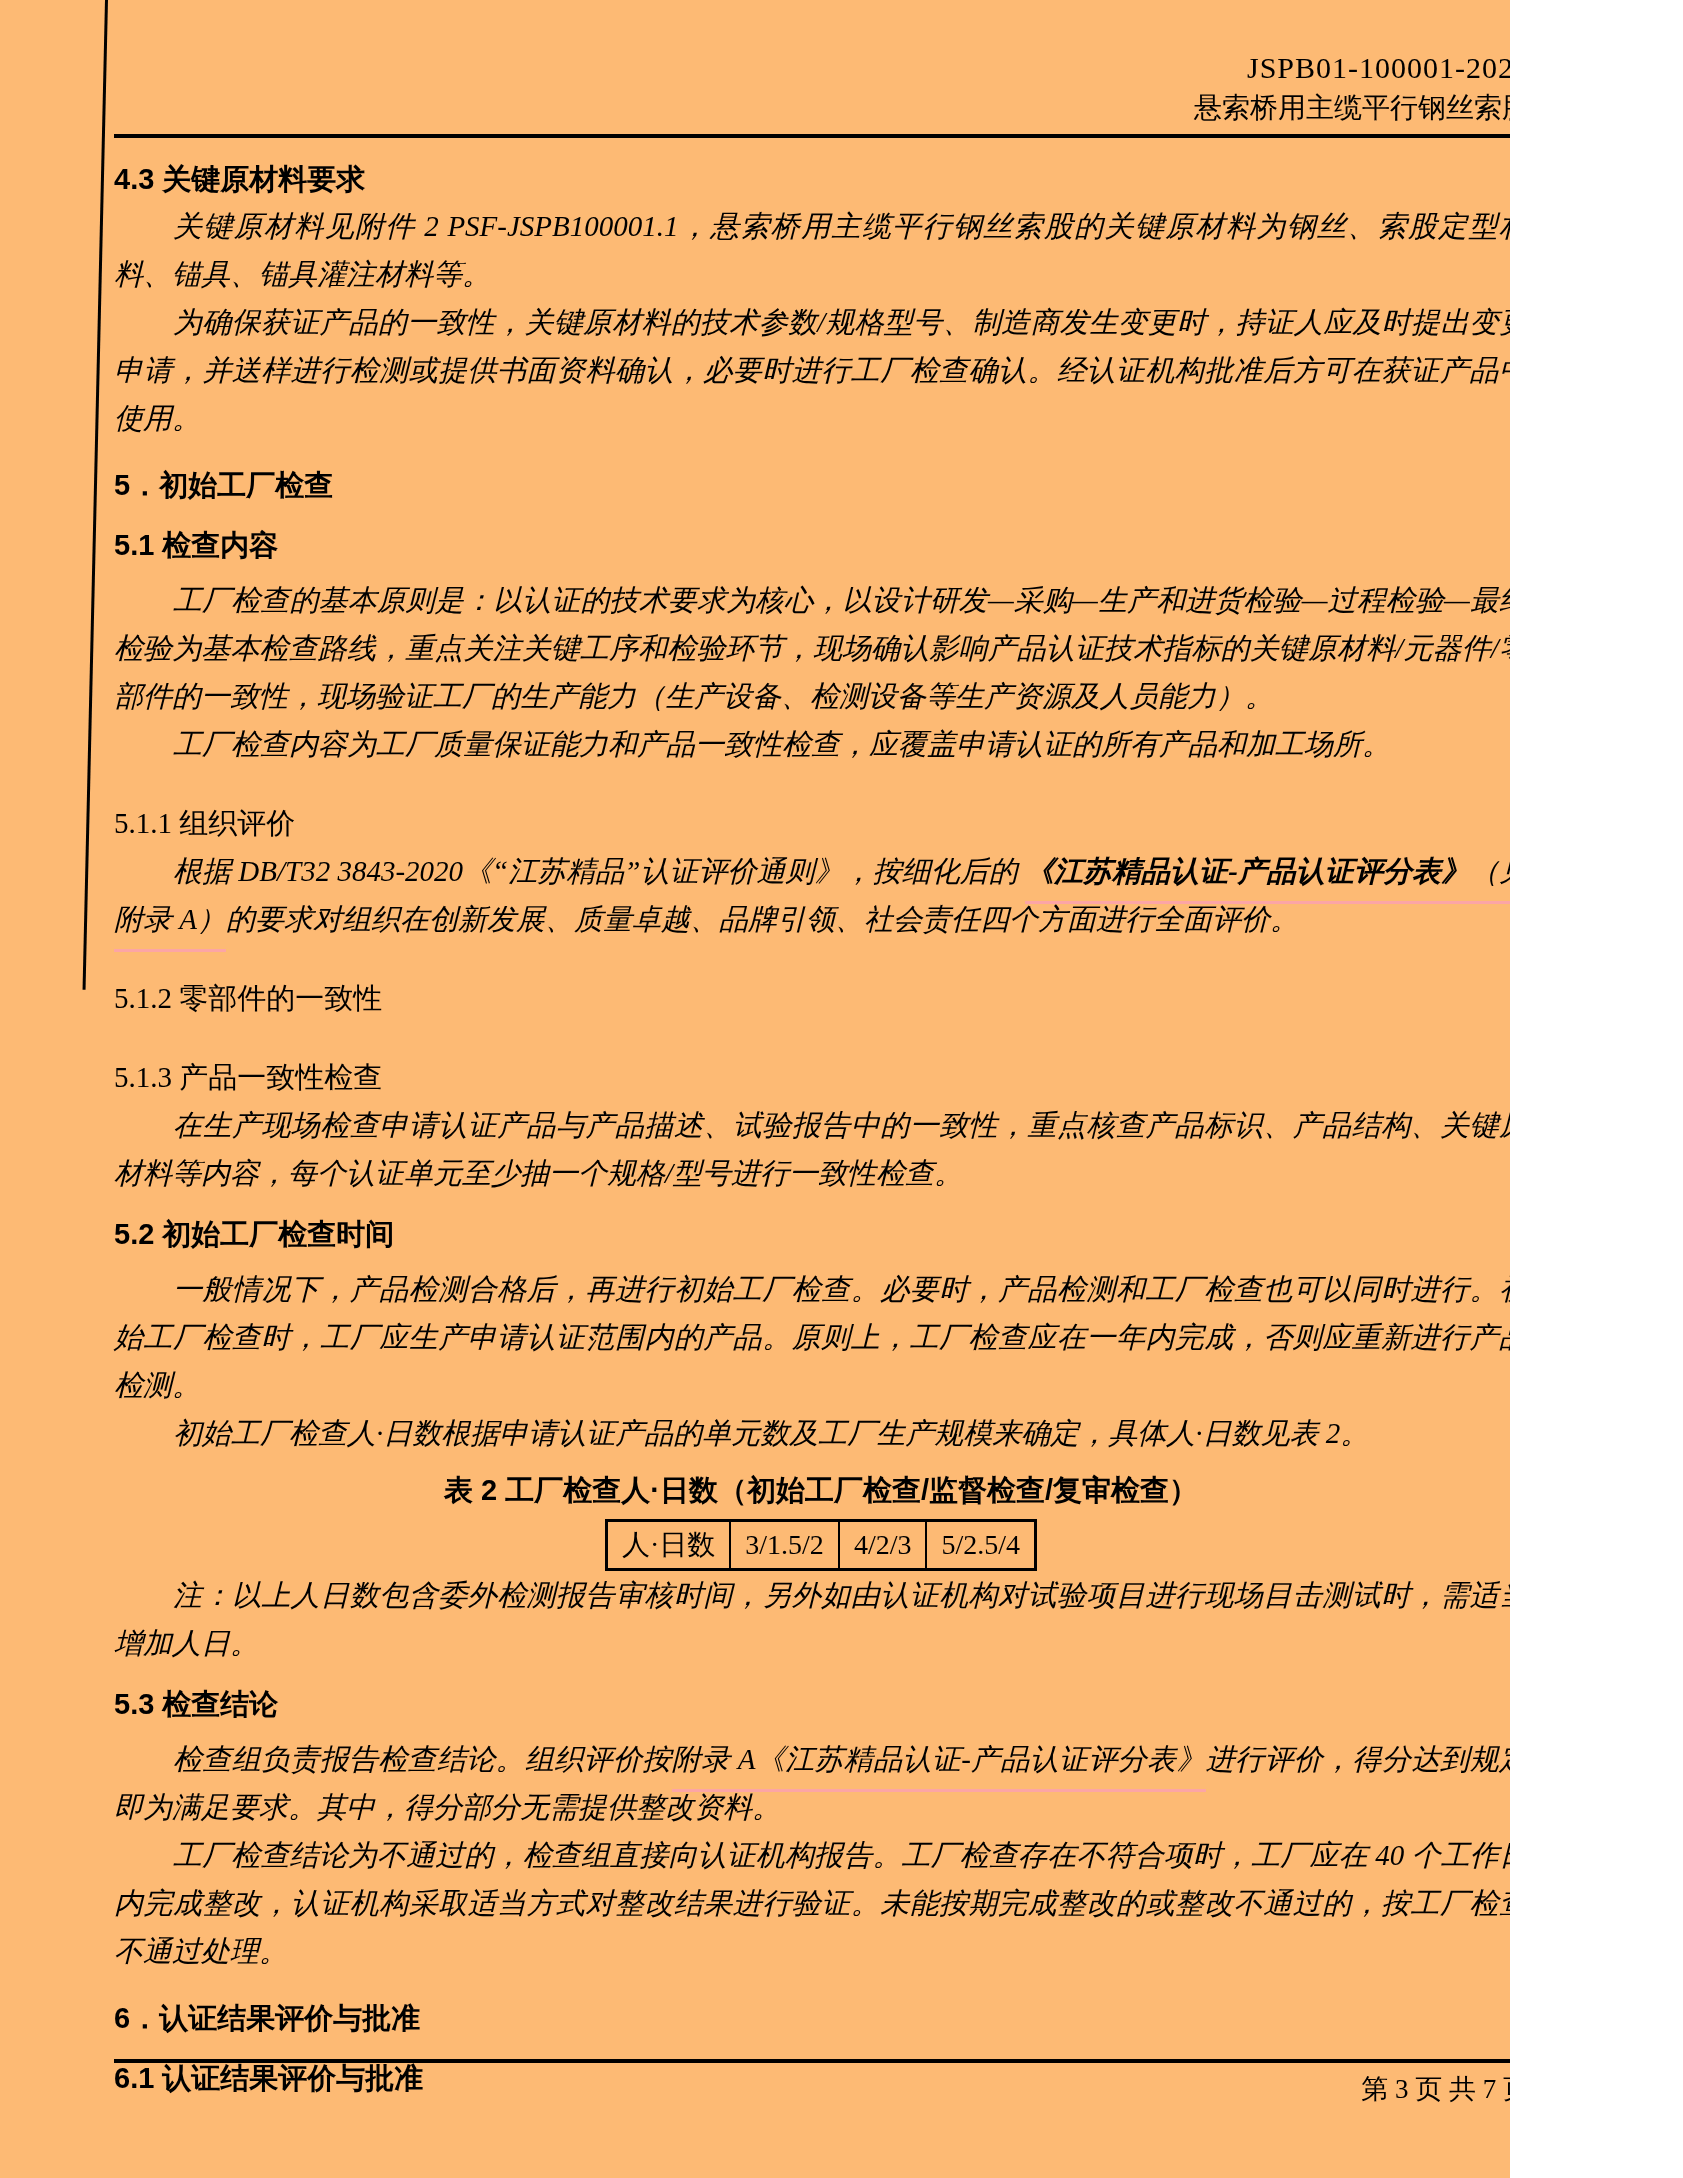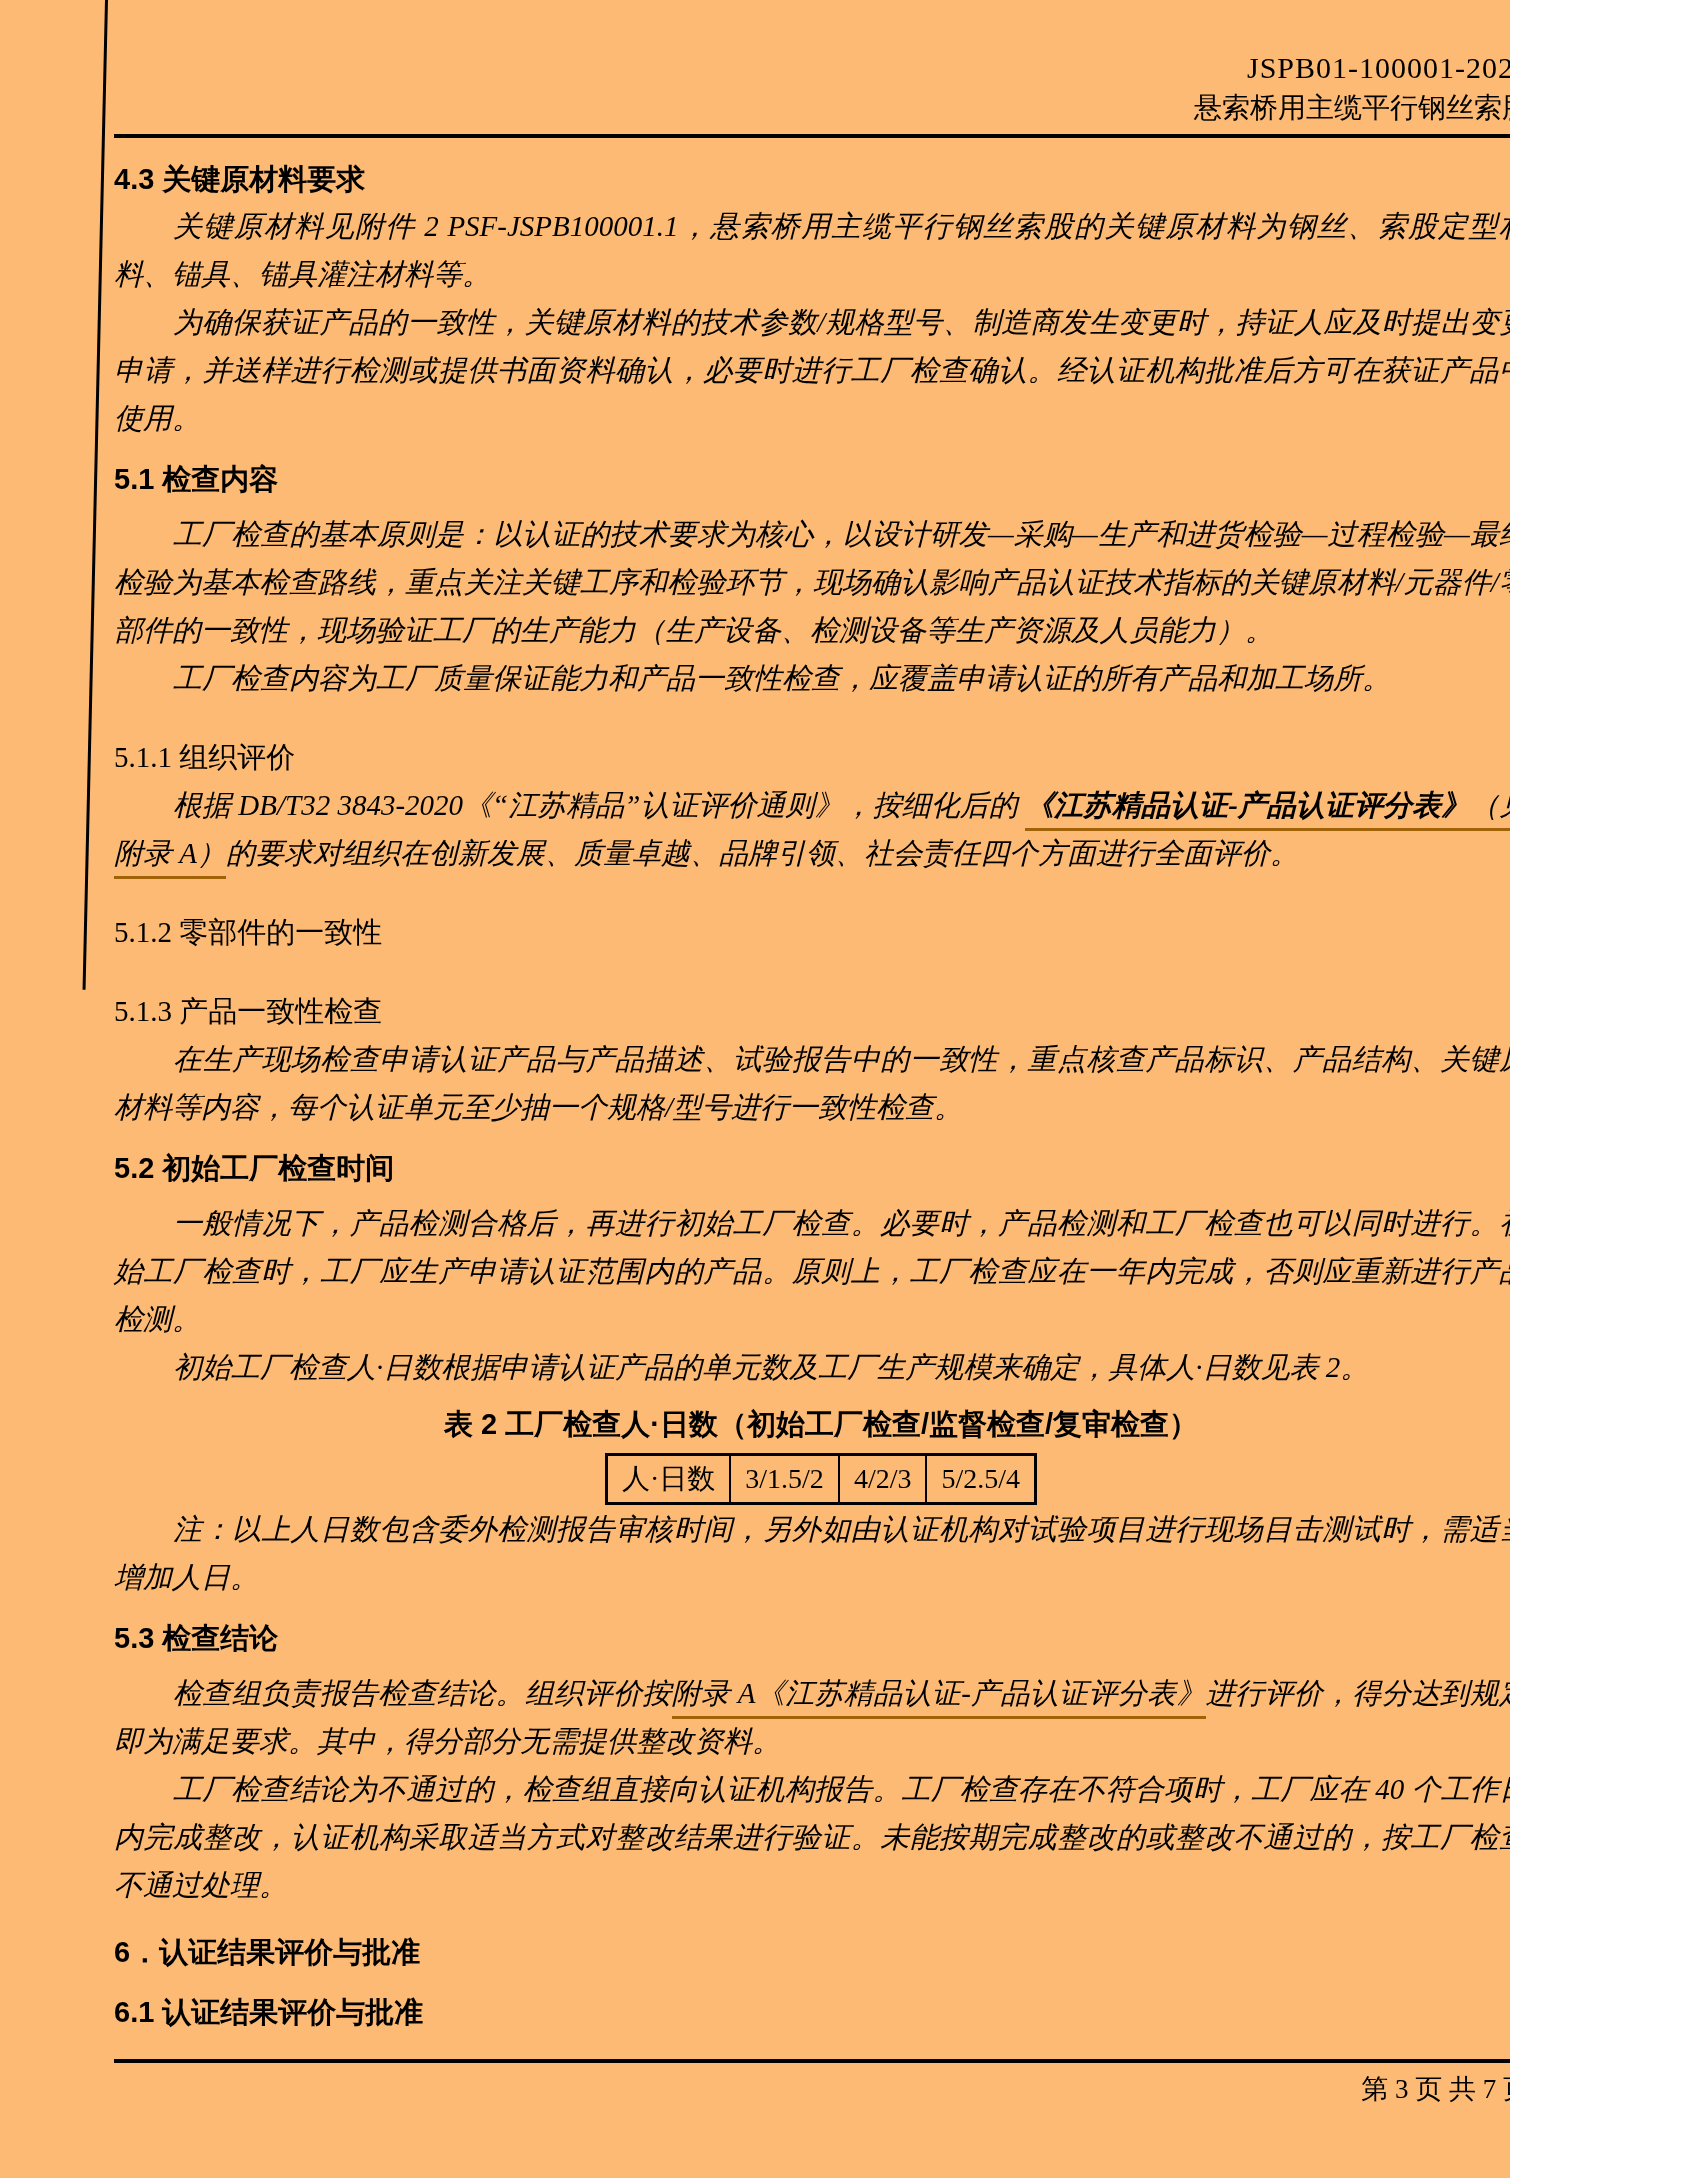--- a/index.html
+++ b/index.html
@@ -51,21 +51,21 @@
     line-height:48px;
     margin-top:31px;
   }
   .para {
     font-size:29px;
     line-height:48px;
     text-align:justify;
     text-indent:59px;
     font-style:italic;
   }
-  .u  { border-bottom:3px solid #a16207; padding-bottom:7px; }
+  .u  { border-bottom:3px solid #fca5a5; padding-bottom:14px; }
   .b  { font-weight:700; }
 
   .tbl-title {
     margin:12px 0 8px 0;
     text-align:center;
     font-family:"Liberation Sans","DejaVu Sans",sans-serif;
     font-weight:700;
     font-size:29px;
     line-height:42px;
   }
@@ -111,20 +111,21 @@
     <div class="hdr-line2">悬索桥用主缆平行钢丝索股</div>
     <div class="hdr-rule"></div>
   </div>
 
   <div class="content">
 
     <div class="h-bold">4.3 关键原材料要求</div>
     <div class="para">关键原材料见附件 2 PSF-JSPB100001.1，悬索桥用主缆平行钢丝索股的关键原材料为钢丝、索股定型材料、锚具、锚具灌注材料等。</div>
     <div class="para">为确保获证产品的一致性，关键原材料的技术参数/规格型号、制造商发生变更时，持证人应及时提出变更申请，并送样进行检测或提供书面资料确认，必要时进行工厂检查确认。经认证机构批准后方可在获证产品中使用。</div>
 
+    <div class="h-bold h-top">5．初始工厂检查</div>
 
     <div class="h-bold h-sec">5.1 检查内容</div>
     <div class="para">工厂检查的基本原则是：以认证的技术要求为核心，以设计研发—采购—生产和进货检验—过程检验—最终检验为基本检查路线，重点关注关键工序和检验环节，现场确认影响产品认证技术指标的关键原材料/元器件/零部件的一致性，现场验证工厂的生产能力（生产设备、检测设备等生产资源及人员能力）。</div>
     <div class="para">工厂检查内容为工厂质量保证能力和产品一致性检查，应覆盖申请认证的所有产品和加工场所。</div>
 
     <div class="h-sub">5.1.1 组织评价</div>
     <div class="para">
       <span>根据 DB/T32 3843-2020《“江苏精品”认证评价通则》，按细化后的 </span><span class="u b">《江苏精品认证-产品认证评分表》</span><span class="u">（见附录 A）</span><span>的要求对组织在创新发展、质量卓越、品牌引领、社会责任四个方面进行全面评价。</span>
     </div>
 

